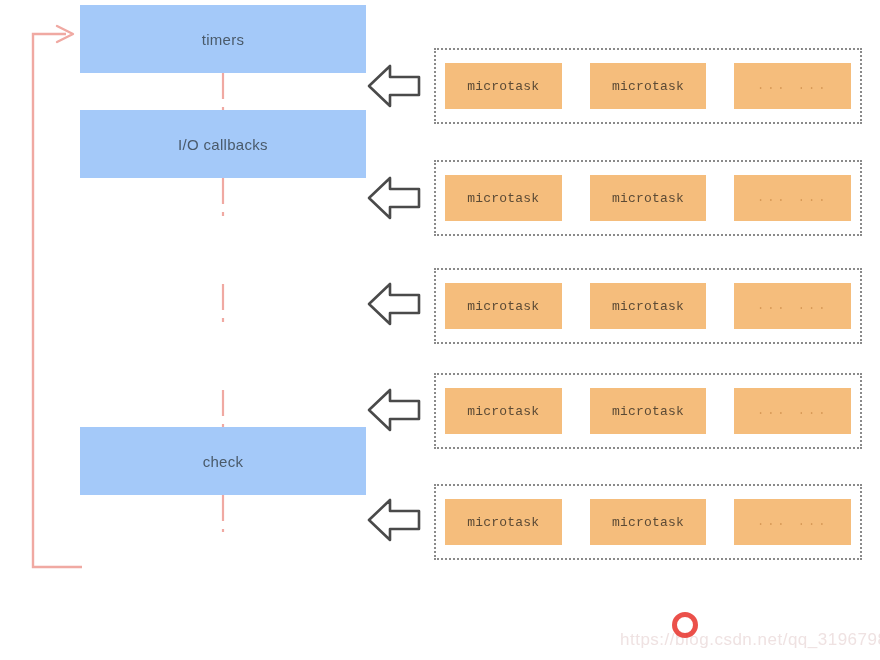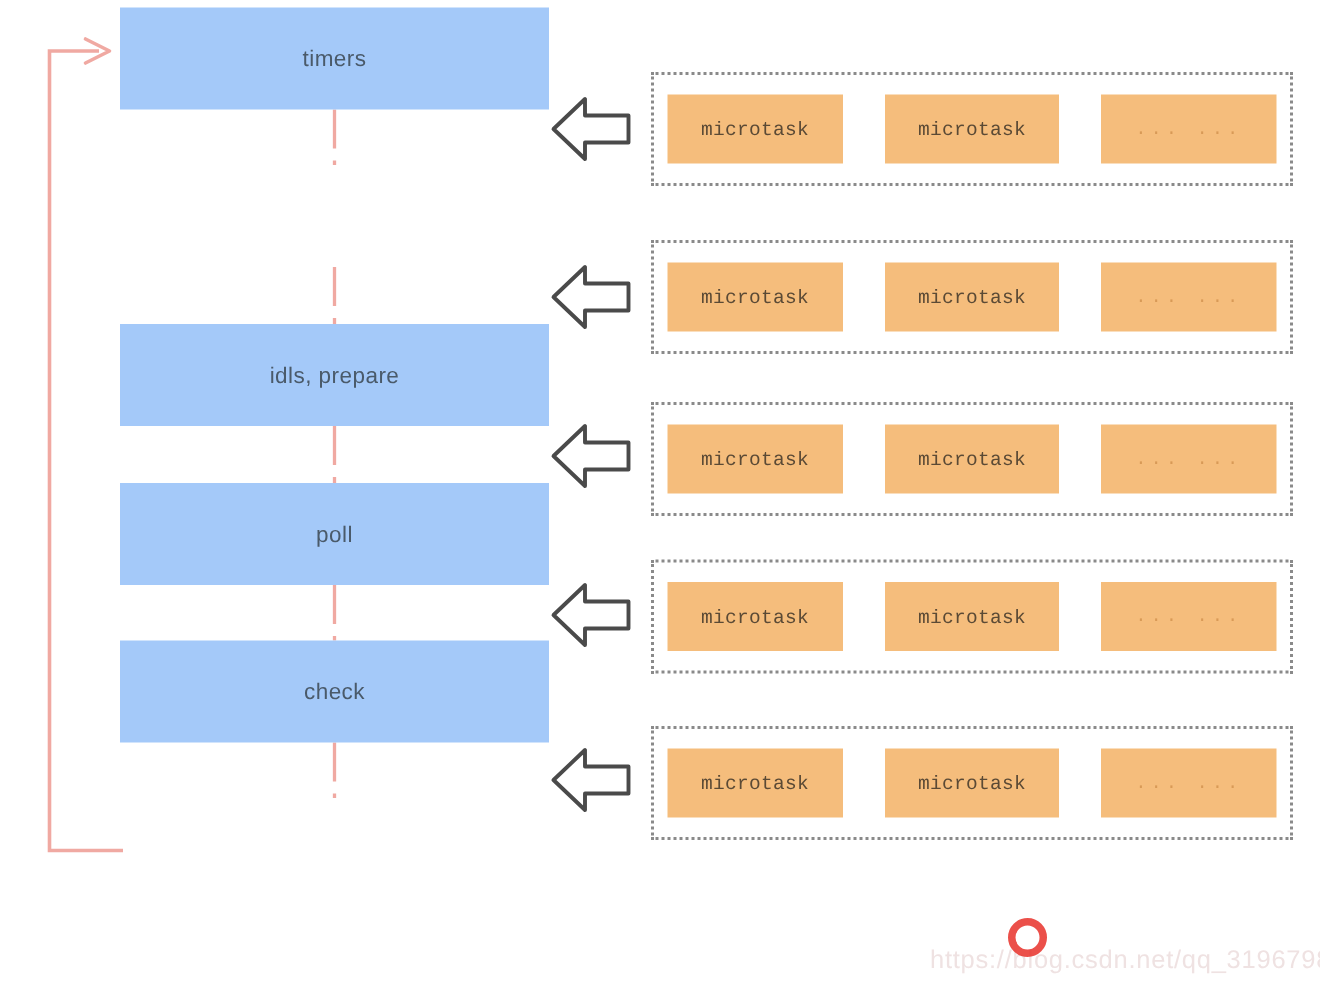--- a/index.html
+++ b/index.html
@@ -114,25 +114,22 @@
       <line x1="9" y1="178" x2="9" y2="216"></line>
       <line x1="9" y1="284" x2="9" y2="322"></line>
       <line x1="9" y1="390" x2="9" y2="427"></line>
       <line x1="9" y1="495" x2="9" y2="532"></line>
     </g>
   </svg>
 
   <div class="phase-box" style="top:5px">
     <span class="phase-label">timers</span>
   </div>
-  <div class="phase-box" style="top:216px">
-    <span class="phase-label">idls, prepare</span>
-  </div>
-  <div class="phase-box" style="top:322px">
-    <span class="phase-label">poll</span>
+  <div class="phase-box" style="top:110px">
+    <span class="phase-label">I/O callbacks</span>
   </div>
   <div class="phase-box" style="top:427px">
     <span class="phase-label">check</span>
   </div>
 
   <svg class="big-arrow" style="left:366px;top:60px" viewBox="0 0 56 52" xmlns="http://www.w3.org/2000/svg">
     <path d="M 3 26 L 24 6 L 24 17 L 53 17 L 53 35 L 24 35 L 24 46 Z" fill="#ffffff" stroke="#4a4a4a" stroke-width="2.6" stroke-linejoin="round"></path>
   </svg>
   <svg class="big-arrow" style="left:366px;top:172px" viewBox="0 0 56 52" xmlns="http://www.w3.org/2000/svg">
     <path d="M 3 26 L 24 6 L 24 17 L 53 17 L 53 35 L 24 35 L 24 46 Z" fill="#ffffff" stroke="#4a4a4a" stroke-width="2.6" stroke-linejoin="round"></path>

